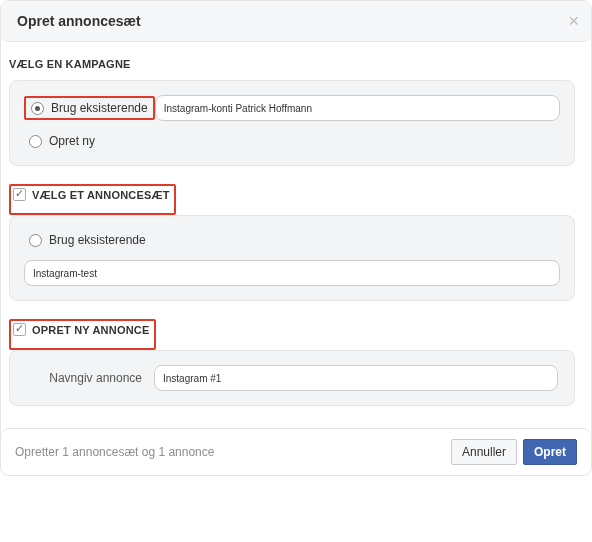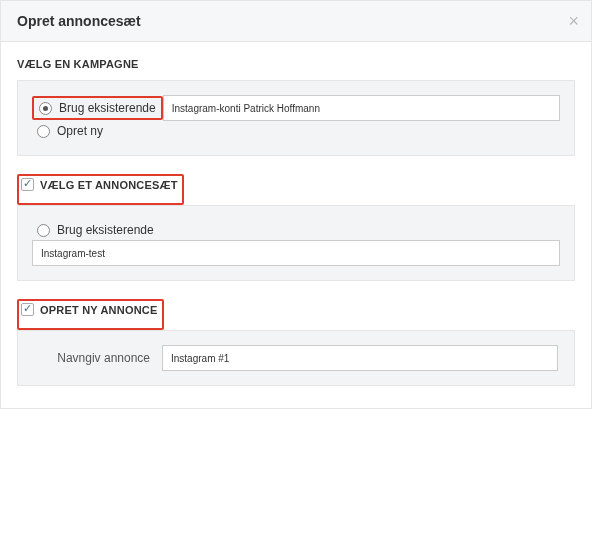--- a/index.html
+++ b/index.html
@@ -1,15 +1,15 @@
 <!DOCTYPE html>
 <html><head>
 <meta charset="utf-8">
 <style>
-  * { box-sizing: border-box; margin: 0; padding: 0; }
+  * { box-sizing: border-box; margin: 0; padding: 0; border-radius: 8px; }
   body {
     font-family: Helvetica, Arial, sans-serif;
     font-size: 13px;
     color: #1c1e21;
     background: #fff;
     width: 592px;
   }
   .dialog {
     width: 592px;
     background: #fff;
@@ -29,21 +29,21 @@
   .close-btn {
     position: absolute;
     right: 12px;
     top: 10px;
     font-size: 18px;
     color: #bbb;
     cursor: pointer;
     font-weight: 300;
   }
   .dialog-body {
-    padding: 14px 16px 4px 16px;
+    padding: 14px 16px 4px 8px;
   }
   .section-label {
     font-size: 11px;
     font-weight: bold;
     color: #333;
     letter-spacing: 0.2px;
     margin-bottom: 10px;
     display: inline-block;
   }
   .section-label.checkable {
@@ -71,20 +71,21 @@
   }
   .panel {
     background: #f3f4f5;
     border: 1px solid #e5e5e5;
     padding: 14px 14px;
     margin-bottom: 18px;
   }
   .opt-row {
     display: flex;
     align-items: center;
+    margin-bottom: 10px;
   }
   .opt-row:last-child { margin-bottom: 0; }
   .radio-wrap {
     display: inline-flex;
     align-items: center;
     padding: 3px 5px;
     min-width: 130px;
   }
   .radio {
     appearance: none;
@@ -223,14 +224,21 @@
     <div class="panel">
       <div class="opt-row">
         <span class="static-label">Navngiv annonce</span>
         <input type="text" class="text-input" value="Instagram #1" style="">
         <span class="caret"></span>
       </div>
     </div>
 
   </div>
 
+  <div class="dialog-footer">
+    <span class="footer-status">Opretter 1 annoncesæt og 1 annonce</span>
+    <div class="footer-buttons">
+      <button class="btn">Annuller</button>
+      <button class="btn primary">Opret</button>
+    </div>
+  </div>
 
 </div>
 
 </body></html>

